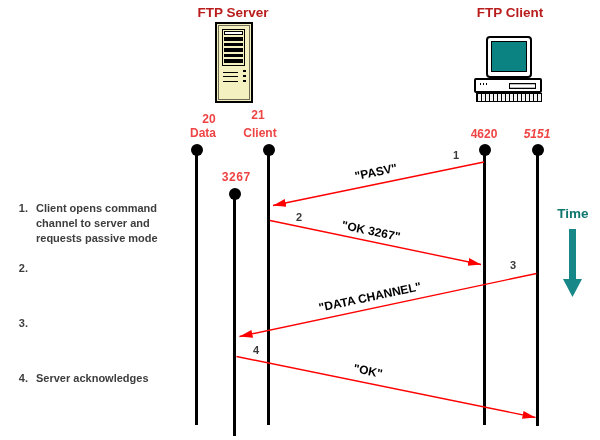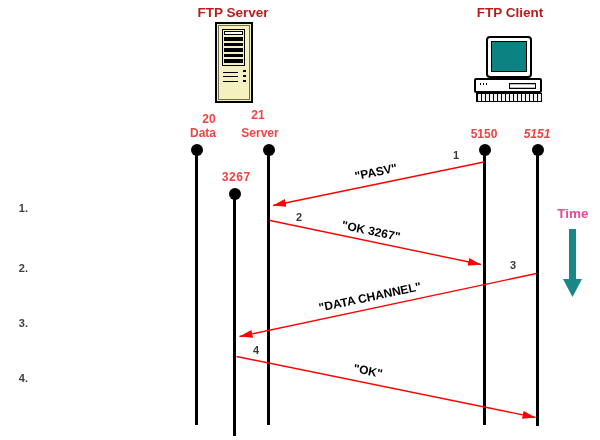--- a/index.html
+++ b/index.html
@@ -45,21 +45,21 @@
   
   .msg{position:absolute;font-size:12px;font-weight:bold;color:#000;white-space:nowrap;}
   .stepnum{position:absolute;font-size:11px;font-weight:bold;color:#3a3a3a;white-space:nowrap;
     transform:translate(-50%,-50%);}
   
   .step-item{position:absolute;left:10px;display:flex;font-size:11px;font-weight:bold;
     color:#3d3d3d;line-height:15px;}
   .step-item .num{width:18px;text-align:right;margin-right:8px;flex:none;}
   .step-item .txt{width:142px;white-space:pre-line;}
   
-  .time-label{font-size:13.5px;font-weight:bold;color:#ec4899;white-space:nowrap;}
+  .time-label{font-size:13.5px;font-weight:bold;color:#0f766e;white-space:nowrap;}
   svg.overlay{position:absolute;left:0;top:0;pointer-events:none;}
 </style>
 </head>
 <body>
 
 <div id="canvas">
 
   <div class="abs cx actor-title" style="left:233px;top:5px;">FTP Server</div>
   <div class="abs cx actor-title" style="left:510px;top:5px;">FTP Client</div>
 
@@ -84,24 +84,24 @@
     <div class="sysunit">
       <div class="sysdots"></div>
       <div class="floppy"></div>
     </div>
     <div class="keyboard"></div>
   </div>
 
   <div class="abs cx port-label" style="left:209px;top:112px;">20</div>
   <div class="abs cx port-label" style="left:258px;top:108px;">21</div>
   <div class="abs cx port-label" style="left:203px;top:126px;">Data</div>
-  <div class="abs cx port-label" style="left:260px;top:126px;">Server</div>
+  <div class="abs cx port-label" style="left:260px;top:126px;">Client</div>
   <div class="abs cx port-label" style="left:236px;top:171px;font-family:Liberation Mono, monospace;">3267</div>
 
-  <div class="abs cx port-label" style="left:484px;top:127px;">5150</div>
+  <div class="abs cx port-label" style="left:484px;top:127px;">4620</div>
   <div class="abs cx port-label" style="left:537px;top:127px;font-style:italic;">5151</div>
 
   <div class="lifeline" style="left:195px;top:150px;height:275px;">
       <div class="dot"></div>
     </div>
   <div class="lifeline" style="left:267px;top:150px;height:275px;">
       <div class="dot"></div>
     </div>
   <div class="lifeline" style="left:233px;top:194px;height:242px;">
       <div class="dot"></div>
@@ -134,27 +134,31 @@
   <div class="msg" style="left:368px;top:371px;transform:translate(-50%,-50%) rotate(11.5deg);">"OK"</div>
 
   <div class="stepnum" style="left:456px;top:155px;">1</div>
   <div class="stepnum" style="left:299px;top:217px;">2</div>
   <div class="stepnum" style="left:513px;top:265px;">3</div>
   <div class="stepnum" style="left:256px;top:350px;">4</div>
 
   <div>
     <div class="step-item" style="top:201px;">
       <span class="num">1.</span>
+      <span class="txt">Client opens command
+channel to server and
+requests passive mode</span>
     </div>
     <div class="step-item" style="top:261px;">
       <span class="num">2.</span>
     </div>
     <div class="step-item" style="top:316px;">
       <span class="num">3.</span>
     </div>
     <div class="step-item" style="top:371px;">
       <span class="num">4.</span>
+      <span class="txt">Server acknowledges</span>
     </div>
   </div>
 
   <div class="abs cx time-label" style="left:573px;top:206px;">Time</div>
 
 </div>
 
 </body></html>

